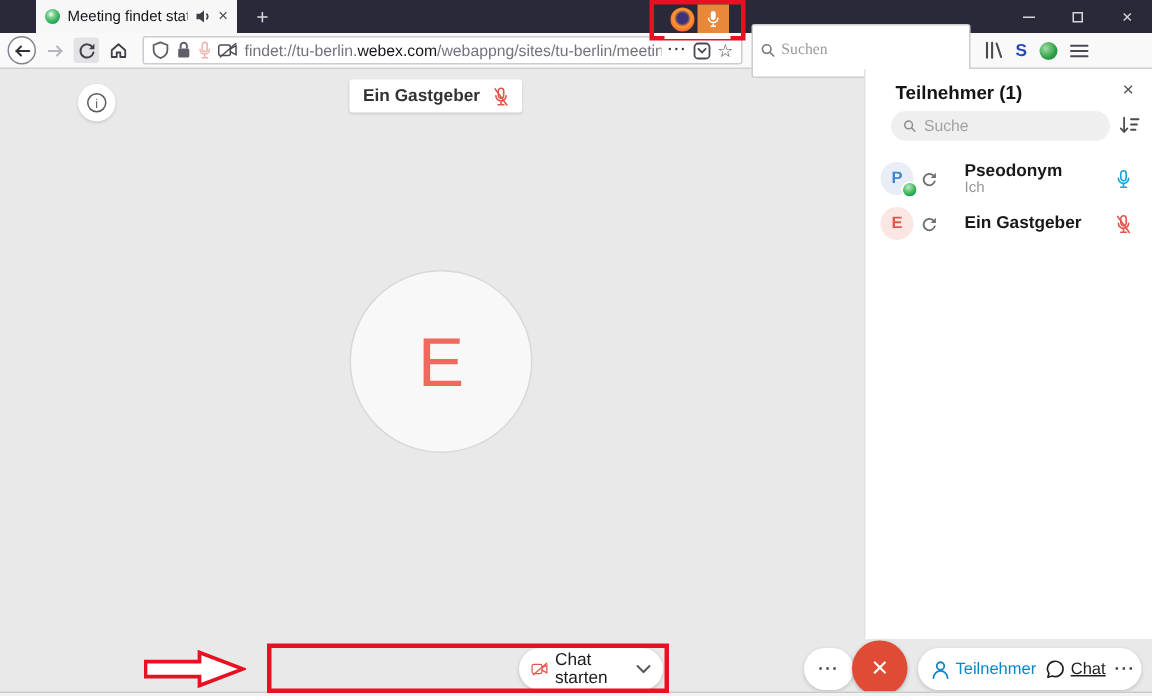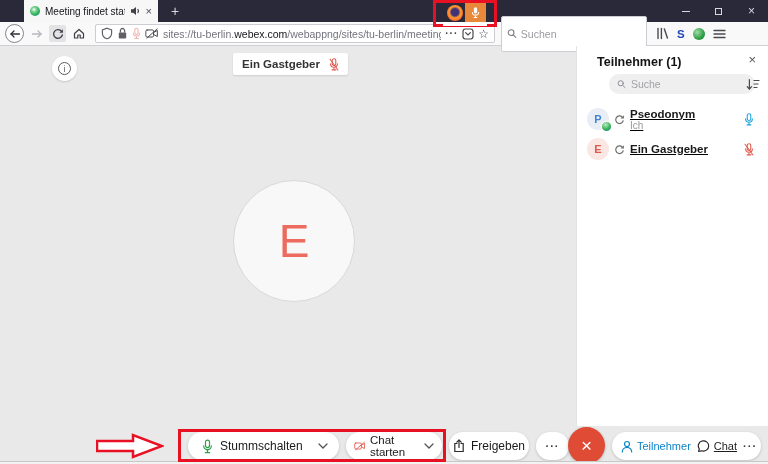--- a/index.html
+++ b/index.html
@@ -31,21 +31,21 @@
   .fwdbtn { width:17px; height:17px; margin-right:4px; }
   .reloadbtn { width:17px; height:17px; background:#e3e3e6; border-radius:2px; margin-right:4px; }
   .homebtn { width:17px; height:17px; margin-right:8px; }
   .urlbar { width:400px; height:19px; background:#fff; border:1px solid #ccccd2; border-radius:2px;
             display:flex; align-items:center; padding:0 5px; gap:4px; }
   .url-text { flex:1; min-width:0; font-size:10.5px; white-space:nowrap; overflow:hidden; }
   .url-scheme,.url-path { color:#73737e; }
   .url-domain { color:#15141a; }
   .pageactions { font-size:10px; font-weight:bold; color:#3b3b44; letter-spacing:1px; }
   .searchbar { width:146px; height:36px; background:#fff; border:1px solid #ccccd2; border-radius:2px;
-               display:flex; align-items:center; padding:0 5px; gap:4px; margin-left:6px; }
+               display:flex; align-items:center; padding:0 5px; gap:4px; margin-left:6px;font-family:Liberation Serif, serif; }
   .searchbar input, .panel-search input { background:transparent; border:none; outline:none; width:100%;
                font-family:inherit; font-size:10.5px; color:#3b3b44; }
   .searchbar input::placeholder { color:#9a9aa2; }
   .tb-icon { margin-left:8px; flex:0 0 auto; display:flex; align-items:center; }
   .s-ext { font-size:11.5px; font-weight:bold; color:#2447b8; }
   .green-ext { width:12px; height:12px; border-radius:50%;
                background:radial-gradient(circle at 35% 35%, #9fdca8, #2f9e44 60%, #1b7e33); }
 
   
   .share-indicator { position:absolute; left:433px; top:0; width:64px; height:27px; z-index:60;
@@ -67,35 +67,35 @@
                box-shadow:0 1px 2px rgba(0,0,0,.12); display:flex; align-items:center; justify-content:center; gap:9px; }
   .host-pill .label { font-size:11.5px; font-weight:600; color:#333; }
   .stage-avatar { position:absolute; left:233px; top:134px; width:122px; height:122px; border-radius:50%;
                   background:#f8f8f8; border:1px solid #d8d8d8; display:flex; align-items:center; justify-content:center; }
   .stage-avatar span { font-size:46px; color:#ed6a5e; }
 
   
   .panel { position:absolute; left:576px; top:0; width:192px; height:380px; background:#fff; border-left:1px solid #e2e2e2; }
   .panel-title { position:absolute; left:20px; top:9px; font-size:12.5px; font-weight:bold; color:#141414; }
   .panel-close { position:absolute; right:12px; top:6px; font-size:13px; color:#555; }
-  .panel-search { position:absolute; left:32px; top:28px; width:146px; height:20px; background:#efeff0; border-radius:10px;
+  .panel-search { position:absolute; left:17px; top:28px; width:146px; height:20px; background:#efeff0; border-radius:10px;
                   display:flex; align-items:center; gap:5px; padding:0 8px; }
   .panel-search input::placeholder { color:#a2a2a6; }
   .sort-btn { position:absolute; right:8px; top:31px; }
   .p-row { position:absolute; left:10px; right:8px; display:flex; align-items:center; }
   .row-1 { top:58px; height:30px; }
   .row-2 { top:90px; height:26px; }
   .p-avatar { position:relative; width:22px; height:22px; border-radius:50%; flex:0 0 auto;
               display:flex; align-items:center; justify-content:center; font-size:11px; font-weight:bold; }
   .av-p { background:#e9eef6; color:#3f86cf; }
   .av-e { background:#fae7e4; color:#dd5a4c; }
   .badge { position:absolute; right:-3px; bottom:-2px; width:11px; height:11px; border-radius:50%; border:1.5px solid #fff;
            background:radial-gradient(circle at 40% 30%, #bfe9c9, #34b44e 55%, #1778b5 95%); }
   .sync { margin-left:5px; flex:0 0 auto; display:flex; }
-  .p-names { margin-left:5px; flex:1; min-width:0;text-decoration:underline; }
+  .p-names { margin-left:18px; flex:1; min-width:0; }
   .p-name { font-size:11.5px; font-weight:600; color:#191919; white-space:nowrap; overflow:hidden; }
   .p-sub { font-size:10px; color:#979797; }
   .p-mic { flex:0 0 auto; margin-right:6px; display:flex; }
 
   
   .pill { position:absolute; top:386px; height:28px; background:#fff; border-radius:14px;
           box-shadow:0 1px 3px rgba(0,0,0,.18); display:flex; align-items:center; font-size:12px; color:#1a1a1a; }
   .pill-mute { left:188px; width:151px; padding:0 11px 0 14px; gap:7px; }
   .pill-video { left:346px; width:96px; padding:0 8px; gap:4px; font-size:11.5px; }
   .pill-share { left:449px; width:80px; justify-content:center; gap:6px; }
@@ -180,21 +180,21 @@
         <rect x="3.8" y="1" width="4.4" height="8.2" rx="2.2"></rect>
         <path d="M1.8 7.2a4.2 4.2 0 0 0 8.4 0"></path>
         <line x1="6" y1="12.2" x2="6" y2="14.2"></line>
           <line x1="3.6" y1="14.6" x2="8.4" y2="14.6"></line>
       </svg>
       <svg width="14" height="11" viewBox="0 0 17 13" fill="none" stroke="#4a4a52" stroke-width="1.2" stroke-linecap="round">
         <rect x="1" y="2.2" width="9.4" height="8.6" rx="1.6"></rect>
         <path d="M10.4 5.4l4.6-2.6v7.4l-4.6-2.6"></path>
         <line x1="2.2" y1="12" x2="14.8" y2="1"></line>
       </svg>
-      <span class="url-text"><span class="url-scheme">sites://tu-berlin.</span><span class="url-domain">webex.com</span><span class="url-path">/webappng/sites/tu-berlin/meeting/download/</span></span>
+      <span class="url-text"><span class="url-scheme">findet://tu-berlin.</span><span class="url-domain">webex.com</span><span class="url-path">/webappng/sites/tu-berlin/meeting/download/</span></span>
       <span class="pageactions">···</span>
       <svg width="12" height="12" viewBox="0 0 12 12" fill="none" stroke="#4a4a52" stroke-width="1.2" stroke-linecap="round">
         <rect x="1" y="1" width="10" height="10" rx="2.4"></rect>
           <polyline points="3.6,4.6 6,7 8.4,4.6"></polyline>
       </svg>
       <span style="font-size:12px;color:#4a4a52;line-height:1;">☆</span>
     </div>
     <div class="searchbar">
       <svg width="11" height="11" viewBox="0 0 11 11" fill="none" stroke="#7a7a82" stroke-width="1.2" stroke-linecap="round">
         <circle cx="4.6" cy="4.6" r="3.2"></circle>
@@ -323,57 +323,35 @@
             <rect x="3.8" y="1" width="4.4" height="8.2" rx="2.2"></rect>
             <path d="M1.8 7.2a4.2 4.2 0 0 0 8.4 0"></path>
             <line x1="6" y1="12.2" x2="6" y2="14.2"></line>
               <line x1="3.6" y1="14.6" x2="8.4" y2="14.6"></line>
             <line x1="1.2" y1="1.6" x2="10.8" y2="14.8"></line>
           </svg>
         </span>
       </div>
     </div>
 
-    <div class="pill pill-mute">
-      <svg width="11" height="15" viewBox="0 0 12 16" fill="none" stroke="#2e9e49" stroke-width="1.3" stroke-linecap="round">
-        <rect x="3.8" y="1" width="4.4" height="8.2" rx="2.2"></rect>
-        <path d="M1.8 7.2a4.2 4.2 0 0 0 8.4 0"></path>
-        <line x1="6" y1="12.2" x2="6" y2="14.2"></line>
-          <line x1="3.6" y1="14.6" x2="8.4" y2="14.6"></line>
-      </svg>
-      <span>Stummschalten</span>
-      <span class="chev">
-        <svg width="10" height="6" viewBox="0 0 10 6" fill="none" stroke="#555" stroke-width="1.3" stroke-linecap="round">
-            <polyline points="1,1 5,5 9,1"></polyline>
-          </svg>
-      </span>
-    </div>
 
     <div class="pill pill-video">
       <svg width="15" height="12" viewBox="0 0 17 13" fill="none" stroke="#e2574d" stroke-width="1.2" stroke-linecap="round">
         <rect x="1" y="2.2" width="9.4" height="8.6" rx="1.6"></rect>
         <path d="M10.4 5.4l4.6-2.6v7.4l-4.6-2.6"></path>
         <line x1="2.2" y1="12" x2="14.8" y2="1"></line>
       </svg>
       <span>Chat starten</span>
       <span class="chev">
         <svg width="10" height="6" viewBox="0 0 10 6" fill="none" stroke="#555" stroke-width="1.3" stroke-linecap="round">
             <polyline points="1,1 5,5 9,1"></polyline>
           </svg>
       </span>
     </div>
 
-    <div class="pill pill-share">
-      <svg width="12" height="14" viewBox="0 0 12 14" fill="none" stroke="#2b2b2b" stroke-width="1.2" stroke-linecap="round">
-        <path d="M4 4.5H1.8v8h8.4v-8H8"></path>
-          <line x1="6" y1="1.2" x2="6" y2="8.5"></line>
-          <polyline points="3.8,3.2 6,1 8.2,3.2"></polyline>
-      </svg>
-      <span>Freigeben</span>
-    </div>
 
     <div class="pill pill-more">
       <span class="dots">···</span>
     </div>
 
     <div class="leave-btn">
       <span>×</span>
     </div>
 
     <div class="pill pill-right">

